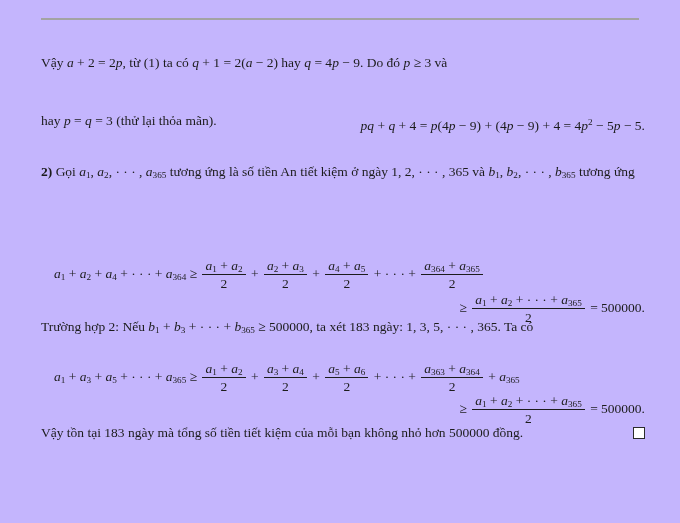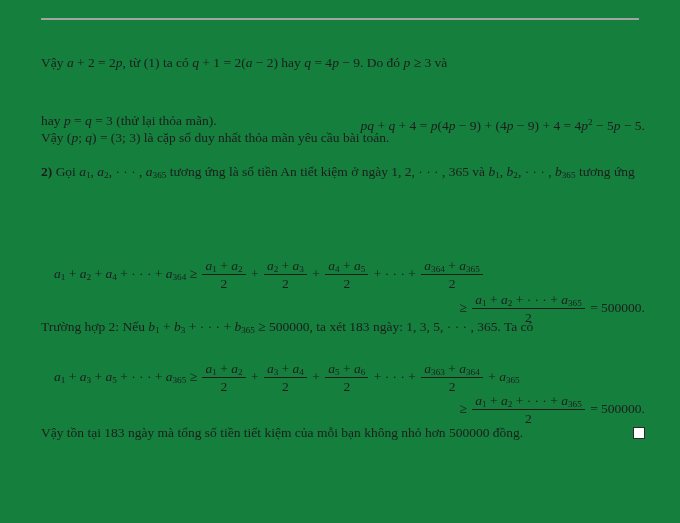--- a/index.html
+++ b/index.html
@@ -1,19 +1,19 @@
 <!DOCTYPE html>
 <html><head>
 <meta charset="utf-8">
 <style>
   html,body{margin:0;padding:0;background:#ffffff;}
   .page{
     position:relative;
     width:680px;height:523px;
-    background:#15803d;
+    background:#c4b5fd;
     font-family:"Liberation Serif","DejaVu Serif",serif;
     color:#1c1c1c;
     overflow:hidden;
   }
   .rule-top{
     position:absolute;left:41px;top:18px;width:598px;height:2px;
     background:#a3a3a3;
   }
   .content{
     position:absolute;left:41px;top:0;width:604px;height:523px;
@@ -42,21 +42,20 @@
 <div class="page">
   <div class="rule-top"></div>
   <div class="content">
 
     <div class="tline" style="top:54px">Vậy <span class="it">a</span> + 2 = 2<span class="it">p</span>, từ (1) ta có <span class="it">q</span> + 1 = 2(<span class="it">a</span> − 2) hay <span class="it">q</span> = 4<span class="it">p</span> − 9. Do đó <span class="it">p</span> ≥ 3 và</div>
 
     <div class="tline center" style="top:85px"><span class="it">pq</span> + <span class="it">q</span> + 4 = <span class="it">p</span>(4<span class="it">p</span> − 9) + (4<span class="it">p</span> − 9) + 4 = 4<span class="it">p</span><sup>2</sup> − 5<span class="it">p</span> − 5.</div>
 
     <div class="pblock" style="top:112px">
       <div>hay <span class="it">p</span> = <span class="it">q</span> = 3 (thử lại thỏa mãn).</div>
-      <div>Vậy (<span class="it">p</span>; <span class="it">q</span>) = (3; 3) là cặp số duy nhất thỏa mãn yêu cầu bài toán.</div>
     </div>
 
     <div class="pblock" style="top:163px">
       <div><span class="bf">2)</span> Gọi <span class="it">a</span><sub>1</sub>, <span class="it">a</span><sub>2</sub>, · · · , <span class="it">a</span><sub>365</sub> tương ứng là số tiền An tiết kiệm ở ngày 1, 2, · · · , 365 và <span class="it">b</span><sub>1</sub>, <span class="it">b</span><sub>2</sub>, · · · , <span class="it">b</span><sub>365</sub> tương ứng</div>
     </div>
 
 
     <div class="mathrow" style="top:246px;left:13px"><span class="it">a</span><sub>1</sub> + <span class="it">a</span><sub>2</sub> + <span class="it">a</span><sub>4</sub> + · · · + <span class="it">a</span><sub>364</sub> ≥ <span class="frac"><span class="num"><span class="it">a</span><sub>1</sub> + <span class="it">a</span><sub>2</sub></span><span class="den">2</span></span> + <span class="frac"><span class="num"><span class="it">a</span><sub>2</sub> + <span class="it">a</span><sub>3</sub></span><span class="den">2</span></span> + <span class="frac"><span class="num"><span class="it">a</span><sub>4</sub> + <span class="it">a</span><sub>5</sub></span><span class="den">2</span></span> + · · · + <span class="frac"><span class="num"><span class="it">a</span><sub>364</sub> + <span class="it">a</span><sub>365</sub></span><span class="den">2</span></span></div>
     <div class="mathrow rright" style="top:280px">≥ <span class="frac"><span class="num"><span class="it">a</span><sub>1</sub> + <span class="it">a</span><sub>2</sub> + · · · + <span class="it">a</span><sub>365</sub></span><span class="den">2</span></span> = 500000.</div>
 

